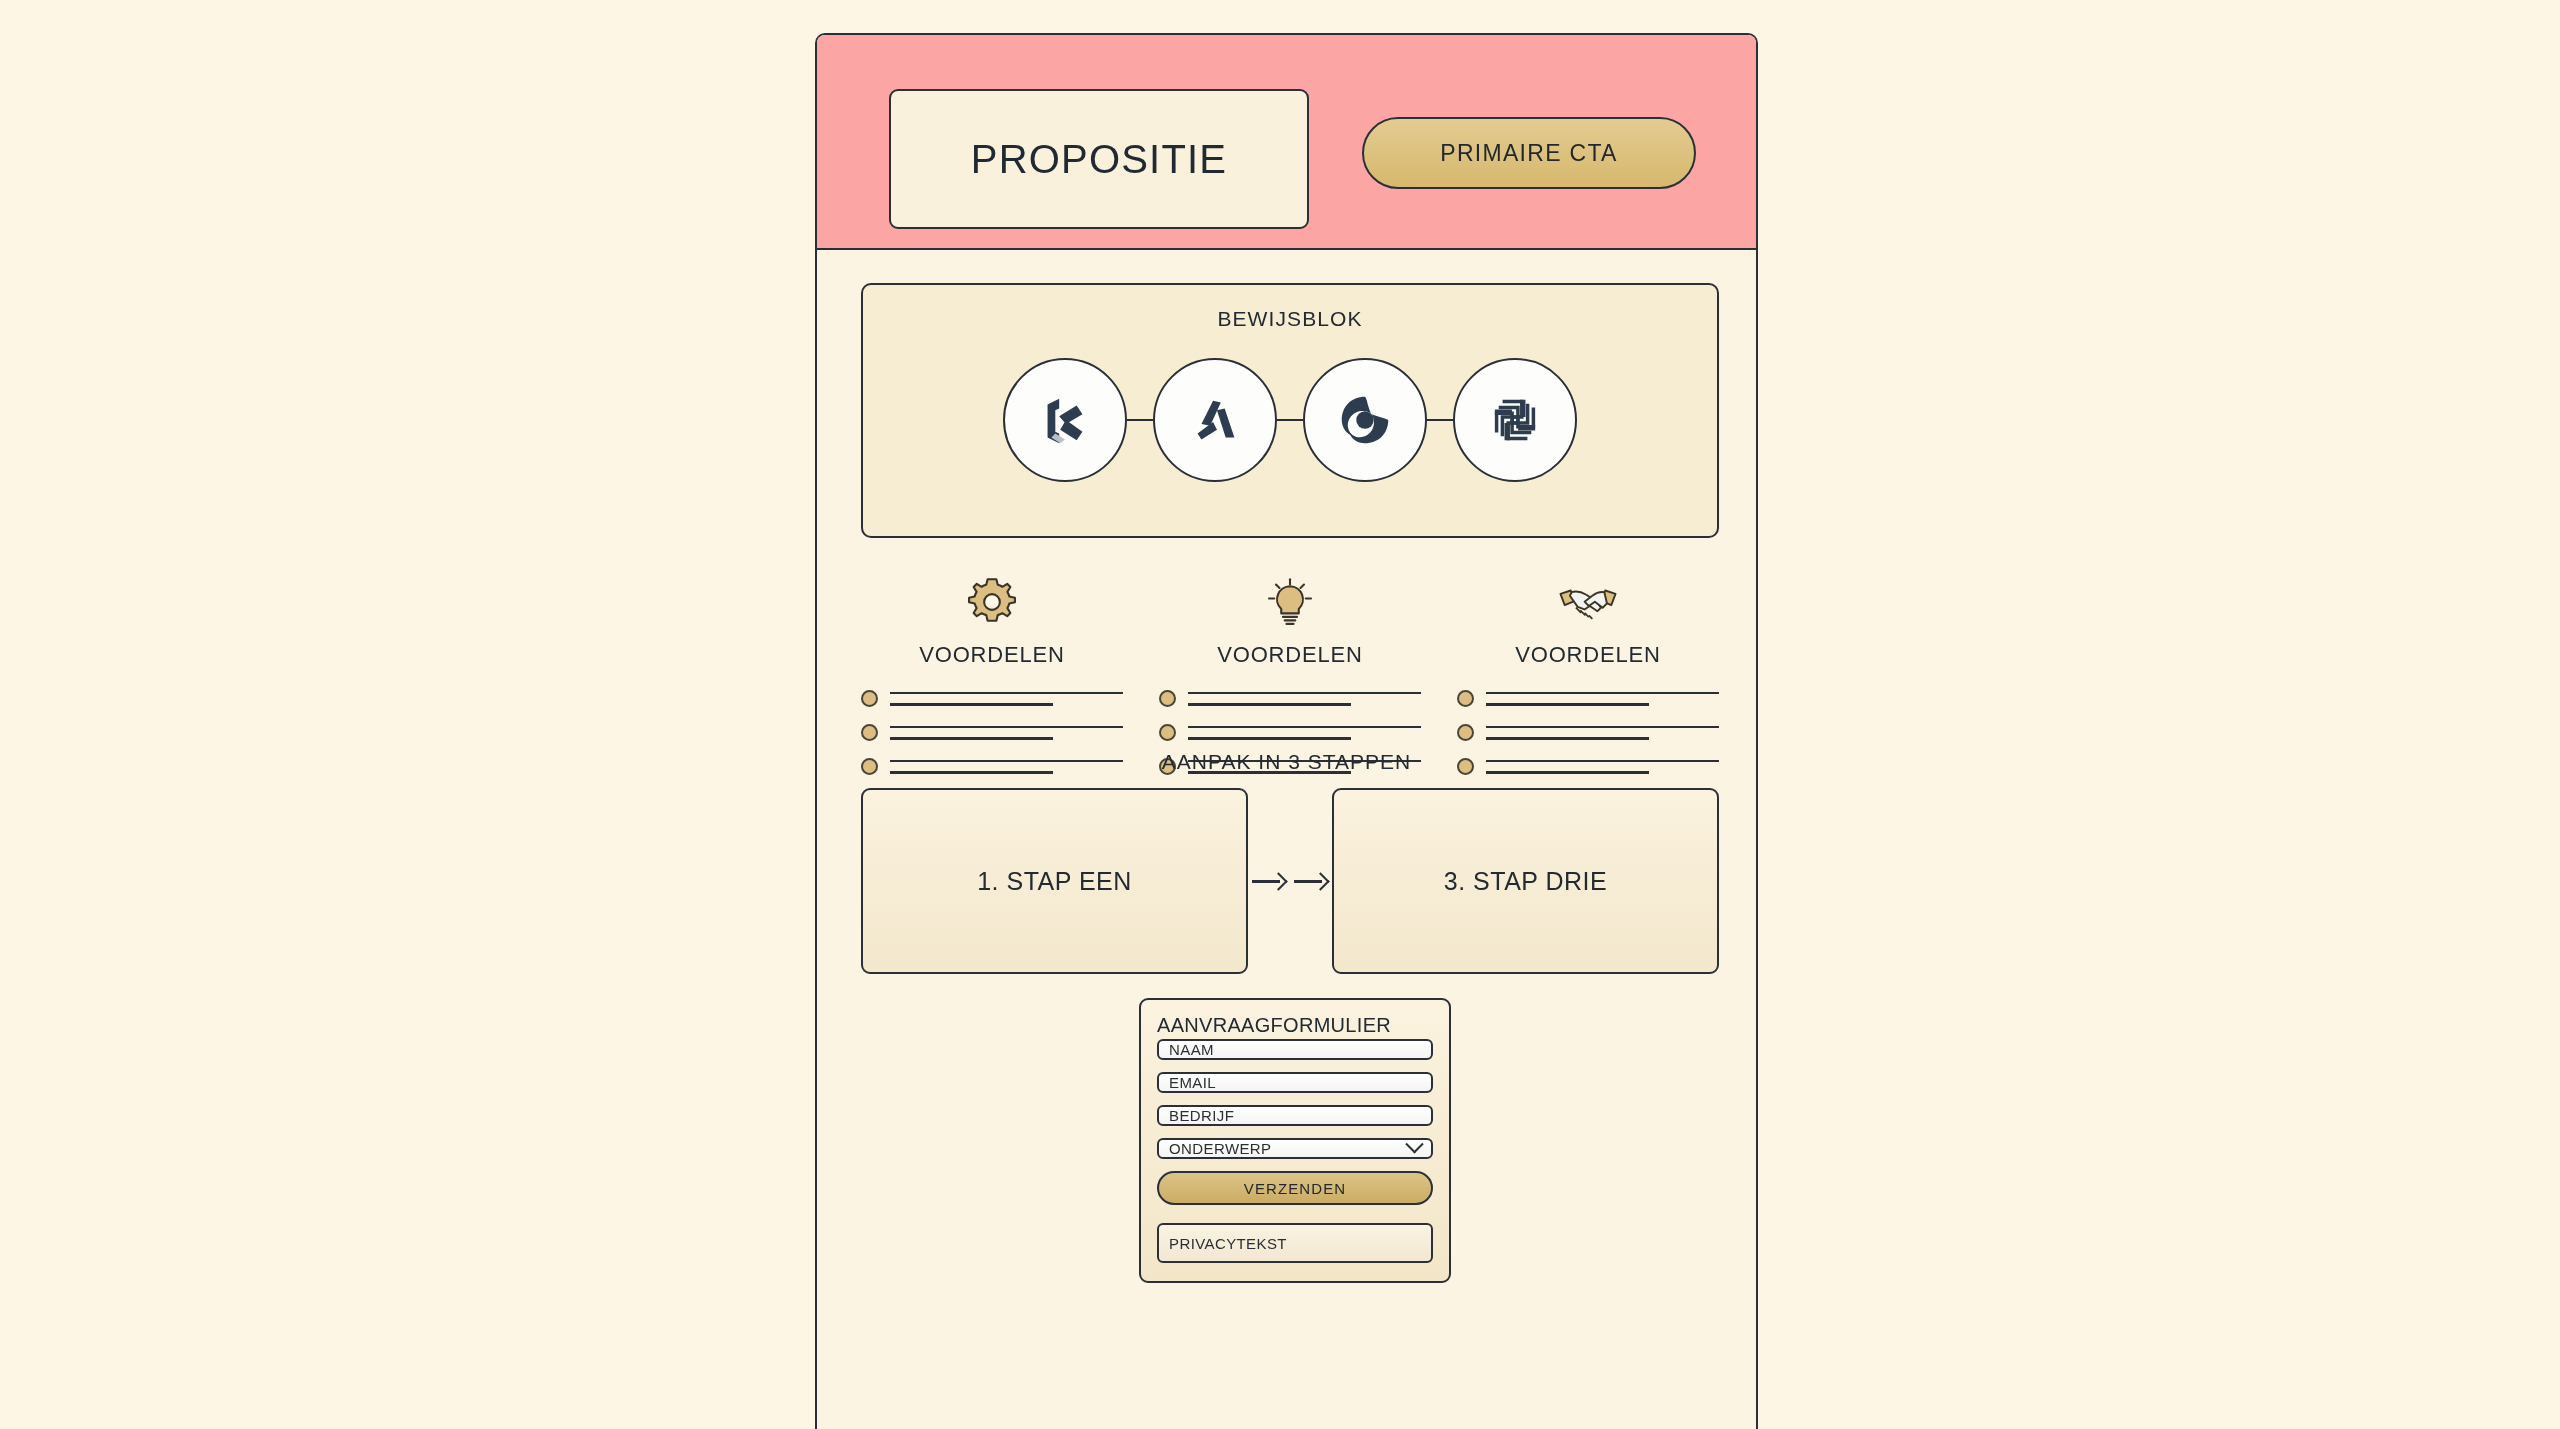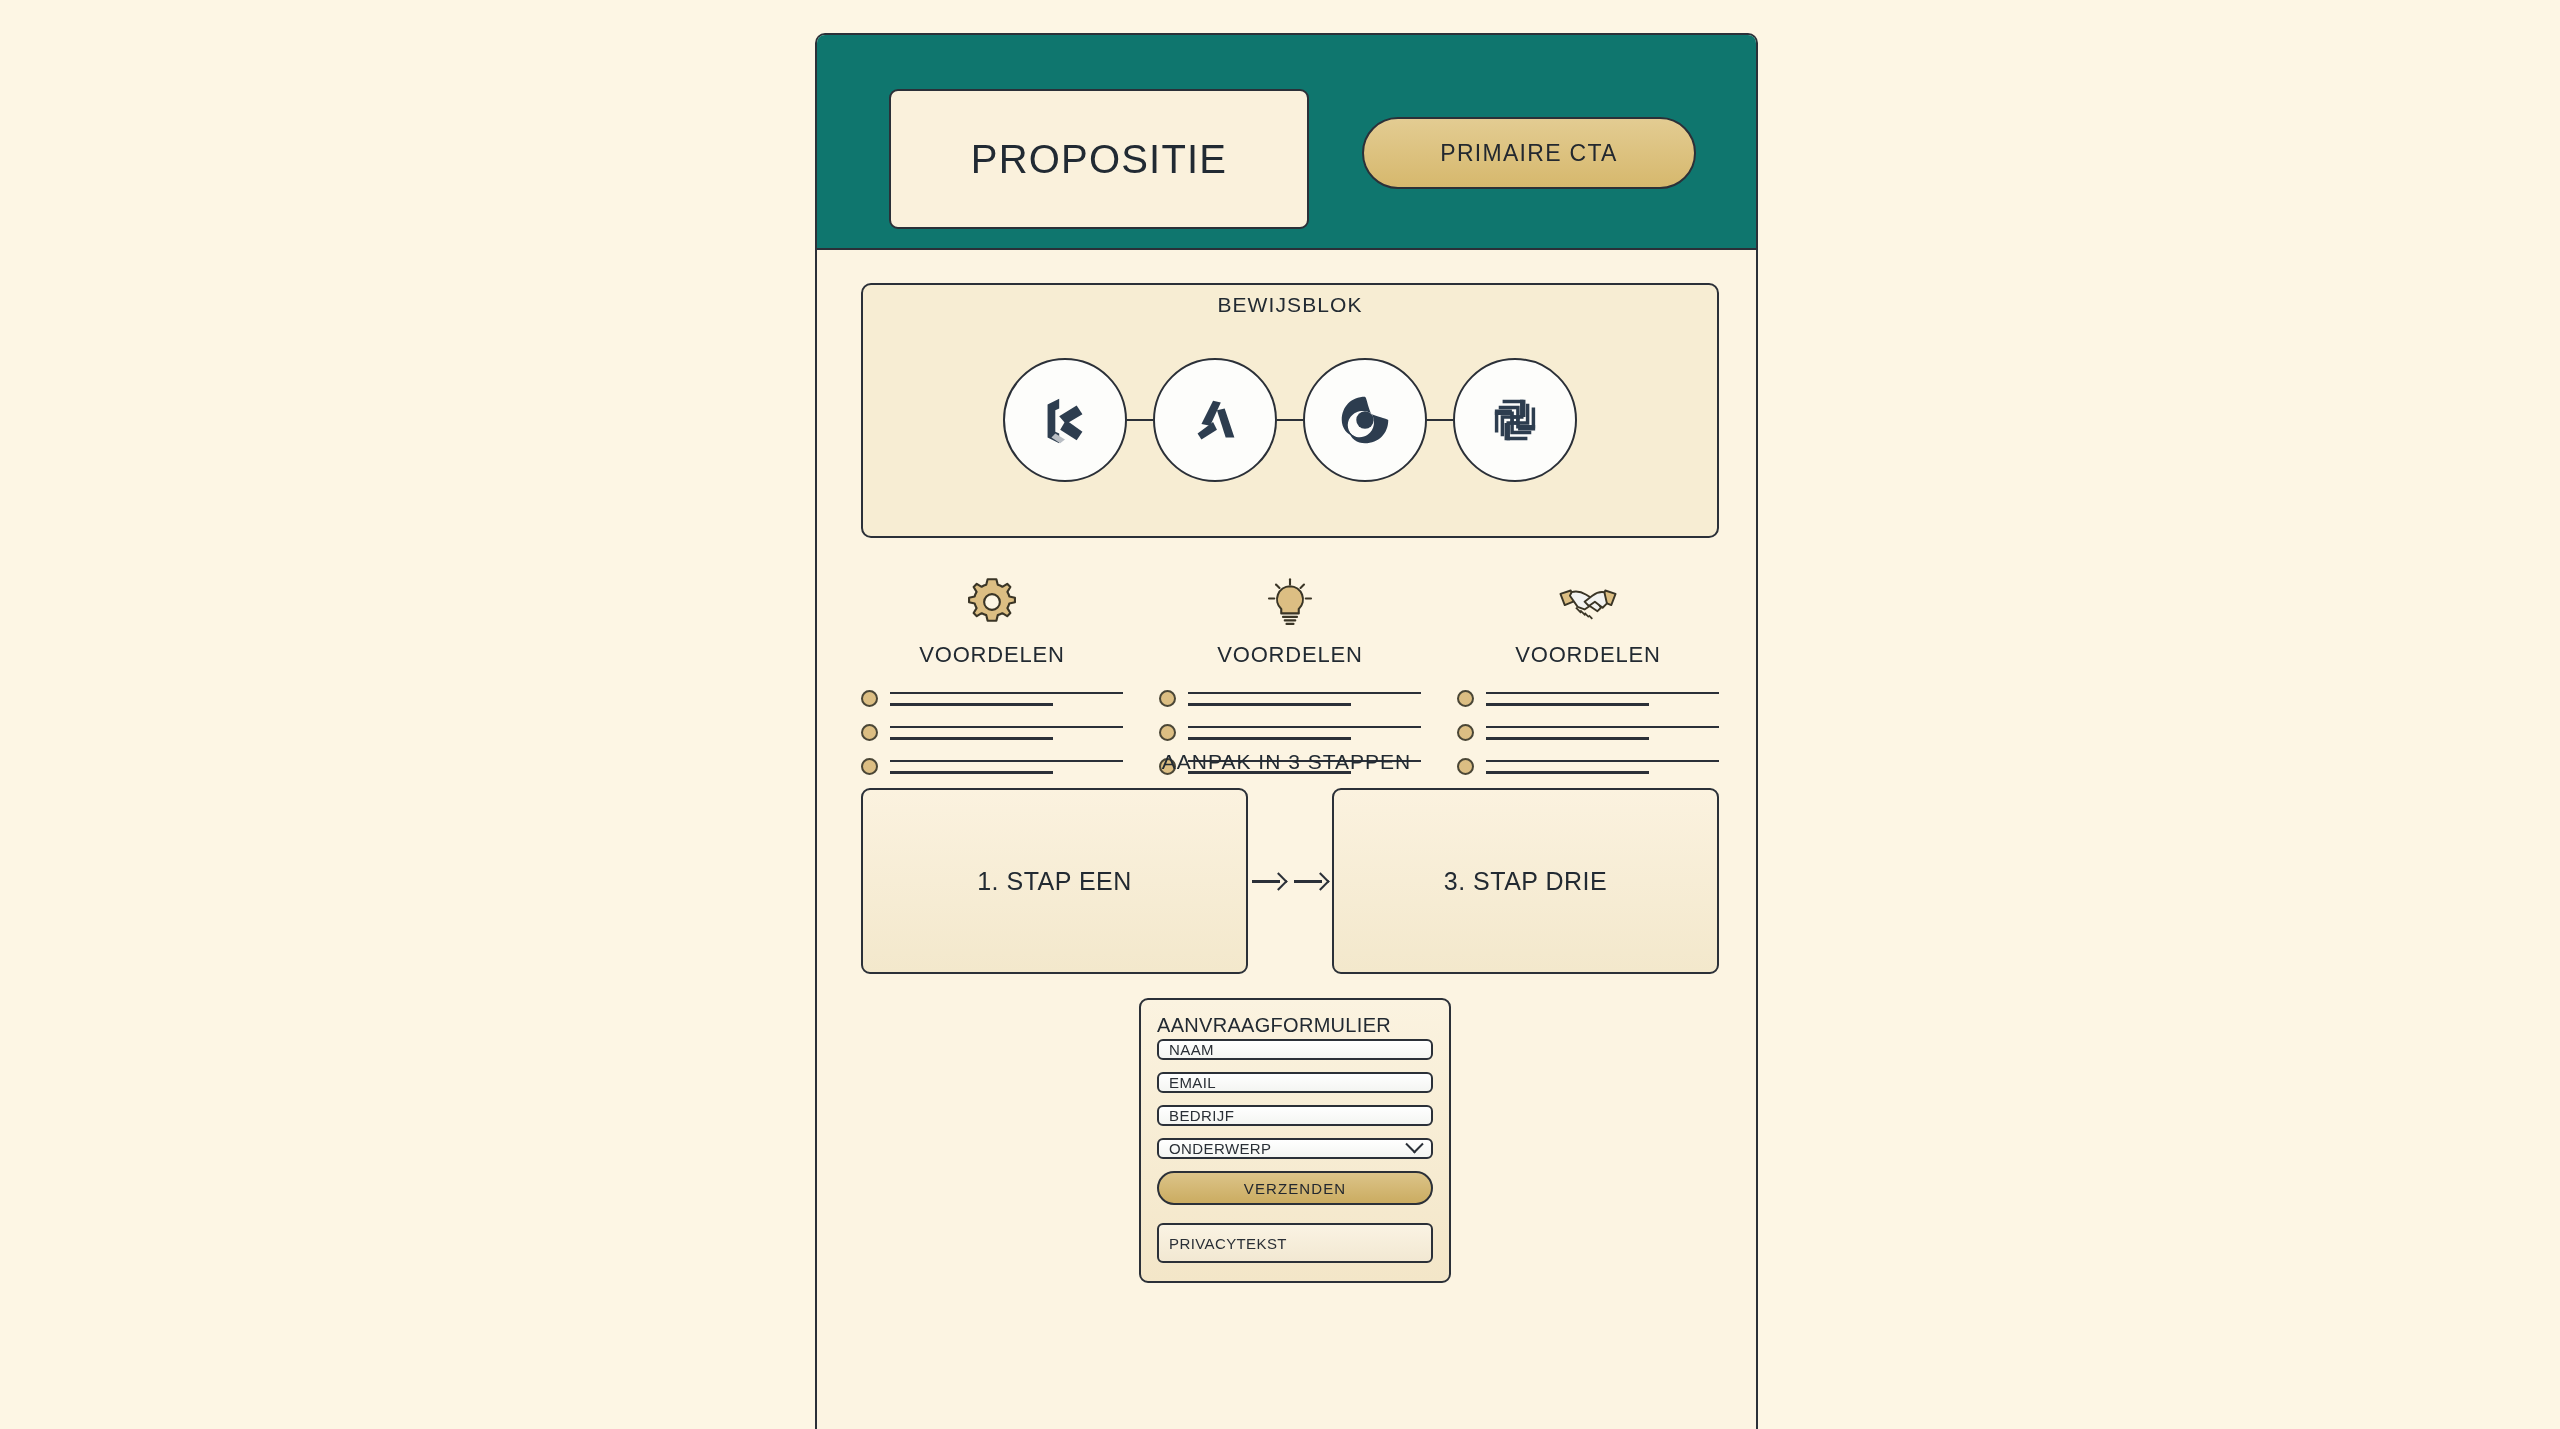--- a/index.html
+++ b/index.html
@@ -34,21 +34,21 @@
     border: 2.5px solid #2B3038;
     border-radius: 10px;
     border-bottom: none;
     overflow: hidden;
   }
 
   
   .header-band {
     position: relative;
     height: 215px;
-    background: #0f766e;
+    background: #fca5a5;
     border-bottom: 2.5px solid #2B3038;
   }
 
   .hero-box {
     position: absolute;
     left: 72px;
     top: 54px;
     width: 420px;
     height: 140px;
     background: #FAF1DC;
@@ -93,21 +93,21 @@
     left: 44px;
     top: 33px;
     width: 858px;
     height: 255px;
     background: #F7EDD3;
     border: 2.5px solid #2B3038;
     border-radius: 10px;
   }
   .proof-title {
     text-align: center;
-    margin-top: 8px;
+    margin-top: 22px;
     font-size: 21px;
     letter-spacing: 1.1px;
     color: #222A32;
   }
   .logo-row {
     position: absolute;
     left: 0; right: 0;
     top: 73px;
     display: flex;
     justify-content: center;

